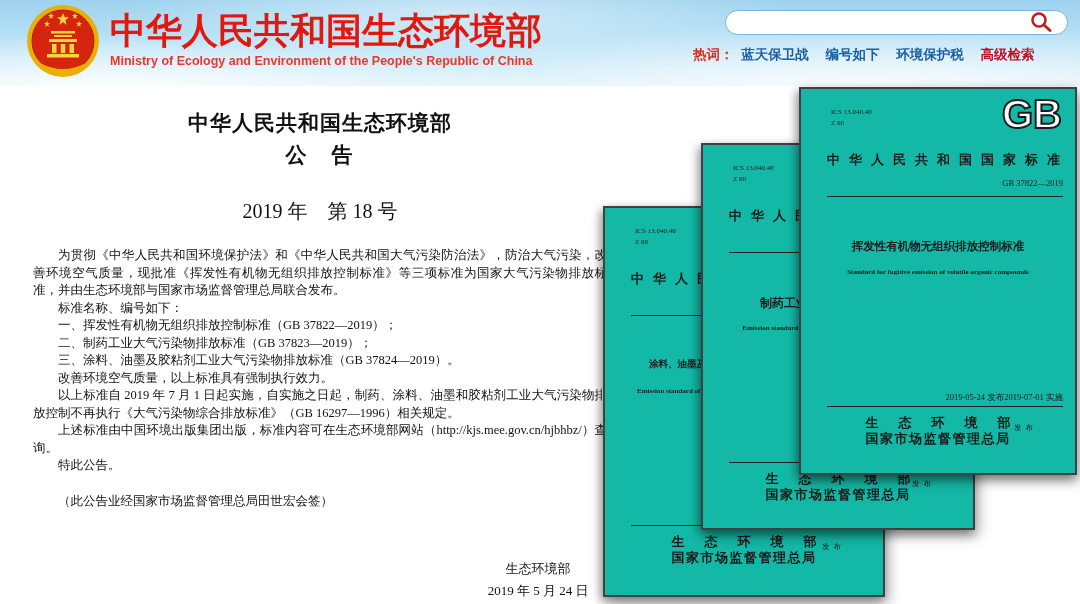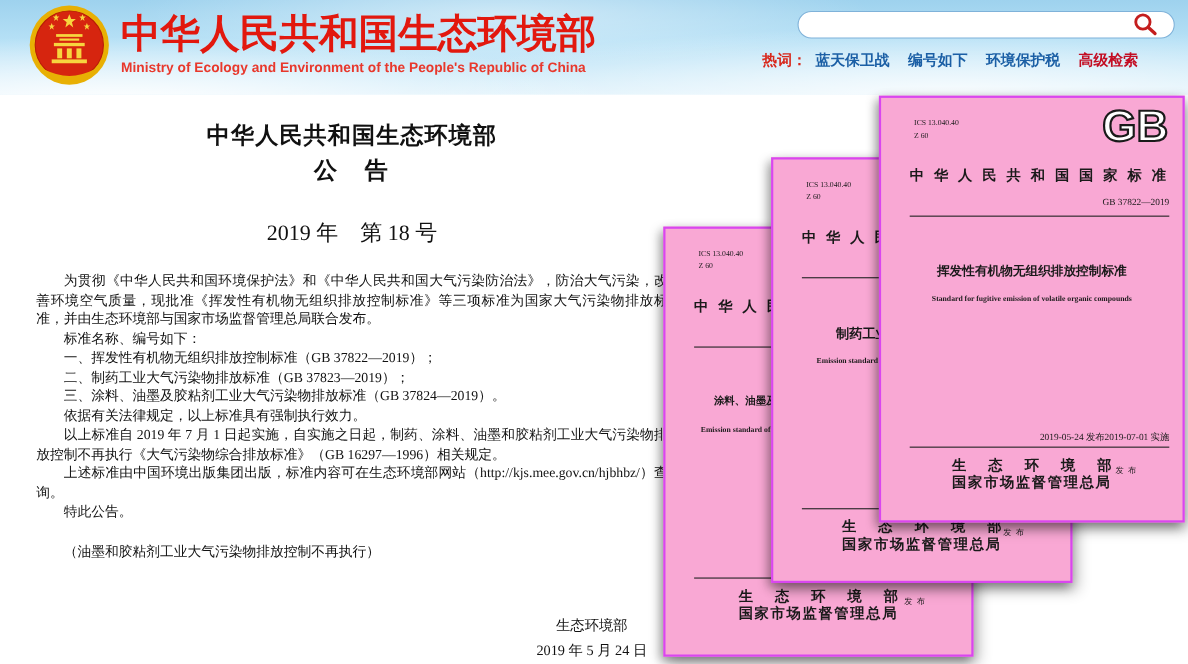--- a/index.html
+++ b/index.html
@@ -38,21 +38,21 @@
   .doc-title{ text-align:center;font-size:21px;font-weight:bold;letter-spacing:1px;line-height:26px;}
   .doc-gongao{text-align:center;font-size:21px;font-weight:bold;letter-spacing:2px;line-height:26px;margin-top:6px;}
   .doc-number{text-align:center;font-size:20px;margin-top:30px;}
   .doc-body{margin-top:22px;}
   .doc-body p{margin:0;font-size:12.5px;line-height:17.5px;text-indent:2em;text-align:justify;}
   .doc-body p.countersign{margin-top:18px;}
   .signature{position:absolute;left:420px;top:448px;width:170px;text-align:center;
     font-size:13px;line-height:22px;}
 
   
-  .cover{position:absolute;background:#f9a8d4;border:2px solid #d946ef;box-sizing:border-box;
+  .cover{position:absolute;background:#14b8a6;border:2px solid #404040;box-sizing:border-box;
     box-shadow:-3px 4px 9px rgba(0,0,0,.35), 4px 6px 12px rgba(0,0,0,.3);color:#1a1a1a;}
   .cover-back  {left:603px;top:206px;width:282px;height:391px;z-index:2;}
   .cover-middle{left:701px;top:143px;width:274px;height:387px;z-index:3;}
   .cover-front {left:799px;top:87px; width:278px;height:388px;z-index:4;}
   .c-ics{position:absolute;left:30px;top:18px;font-size:7px;line-height:1.55;}
   .c-ics span{display:block;}
   .c-logo{position:absolute;right:10px;top:4px;width:66px;height:44px;}
   .c-heading{position:absolute;left:26px;top:62px;font-size:13px;font-weight:bold;
     letter-spacing:9px;white-space:nowrap;}
   .c-code{position:absolute;right:12px;top:89px;font-size:8.5px;}
@@ -126,25 +126,25 @@
   <div class="doc">
     <div class="doc-title">中华人民共和国生态环境部</div>
     <div class="doc-gongao">公　告</div>
     <div class="doc-number">2019 年　第 18 号</div>
     <div class="doc-body">
       <p>为贯彻《中华人民共和国环境保护法》和《中华人民共和国大气污染防治法》，防治大气污染，改善环境空气质量，现批准《挥发性有机物无组织排放控制标准》等三项标准为国家大气污染物排放标准，并由生态环境部与国家市场监督管理总局联合发布。</p>
       <p>标准名称、编号如下：</p>
       <p>一、挥发性有机物无组织排放控制标准（GB 37822—2019）；</p>
       <p>二、制药工业大气污染物排放标准（GB 37823—2019）；</p>
       <p>三、涂料、油墨及胶粘剂工业大气污染物排放标准（GB 37824—2019）。</p>
-      <p>依据有关法律规定，以上标准具有强制执行效力。</p>
+      <p>改善环境空气质量，以上标准具有强制执行效力。</p>
       <p>以上标准自 2019 年 7 月 1 日起实施，自实施之日起，制药、涂料、油墨和胶粘剂工业大气污染物排放控制不再执行《大气污染物综合排放标准》（GB 16297—1996）相关规定。</p>
       <p>上述标准由中国环境出版集团出版，标准内容可在生态环境部网站（http://kjs.mee.gov.cn/hjbhbz/）查询。</p>
       <p>特此公告。</p>
-      <p class="countersign">（油墨和胶粘剂工业大气污染物排放控制不再执行）</p>
+      <p class="countersign">（此公告业经国家市场监督管理总局田世宏会签）</p>
     </div>
     <div class="signature">
       <div>生态环境部</div>
       <div>2019 年 5 月 24 日</div>
     </div>
   </div>
 
   <div class="cover cover-back">
     <div class="c-ics">
       <span>ICS 13.040.40</span>

